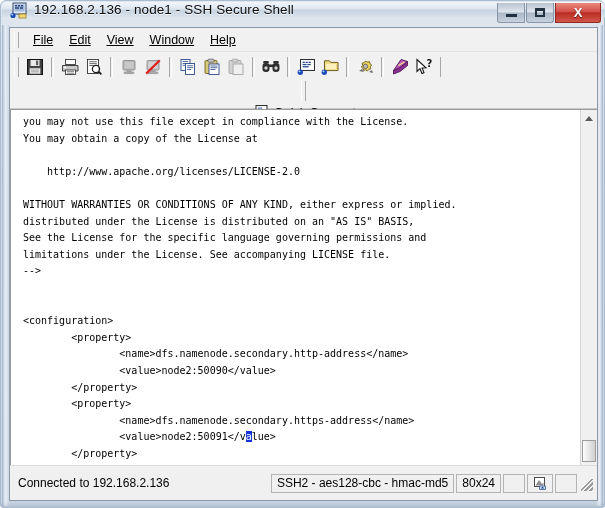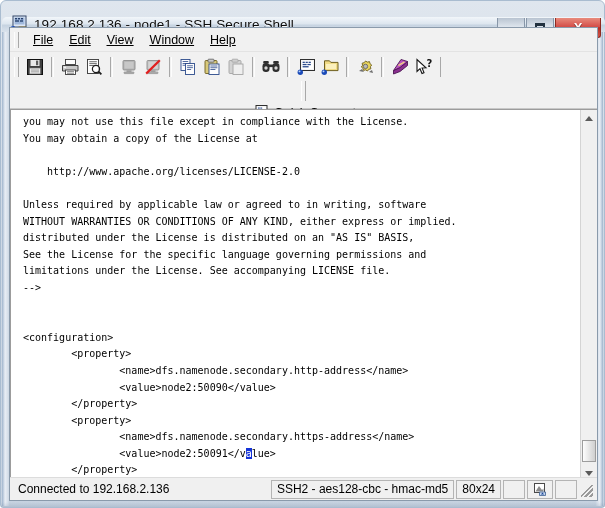--- a/index.html
+++ b/index.html
@@ -36,26 +36,26 @@
   #frame-right-glass {
     position: absolute;
     right: 1px; top: 24px;
     width: 7px; height: 481px;
     background: linear-gradient(to left, #9fb4cc 0%, #e9eef5 45%, #cdd8e4 100%);
   }
 
   
   #titlebar {
     position: absolute;
-    left: 1px; top: 16px;
+    left: 1px; top: 1px;
     width: 603px; height: 15px;
     background: linear-gradient(to bottom, #f2f6fa 0%, #dde6ef 45%, #c6d3e1 55%, #d9e2ec 100%);
     border-radius: 5px 5px 0 0;
     display: flex;
-    align-items: flex-end;
+    align-items: flex-start;
   }
   #title-icon {
     width: 18px; height: 17px;
     margin-left: 8px; margin-right: 6px;
     position: relative;
     flex: none;
   }
   #title-text {
     font-size: 13.5px;
     color: #0b0b0b;
@@ -241,21 +241,21 @@
     background: linear-gradient(to right, #fdfdfd 0%, #e6e6e6 50%, #cfcfcf 100%);
     border: 1px solid #9d9d9d;
     box-sizing: border-box;
   }
 
   
   #statusbar {
     position: absolute;
     left: 0; bottom: 0;
     width: 100%;
-    height: 23px;
+    height: 35px;
     background: #f0f0f0;
     display: flex;
     align-items: center;
     box-sizing: border-box;
     padding: 1px 2px;
     border-top: 1px solid #dcdcdc;
   }
   .sb-pane {
     height: 19px;
     border: 1px solid #b4b4b4;
@@ -537,21 +537,20 @@
       <div id="toolbar-connect-end"></div>
     </div>
 
     <div id="terminal-wrap">
       <div id="terminal">
           <div class="term-line">you may not use this file except in compliance with the License.</div>
           <div class="term-line">You may obtain a copy of the License at</div>
           <div class="term-line">&nbsp;</div>
           <div class="term-line">    http://www.apache.org/licenses/LICENSE-2.0</div>
           <div class="term-line">&nbsp;</div>
-          <div class="term-line">Unless required by applicable law or agreed to in writing, software</div>
           <div class="term-line">WITHOUT WARRANTIES OR CONDITIONS OF ANY KIND, either express or implied.</div>
           <div class="term-line">distributed under the License is distributed on an "AS IS" BASIS,</div>
           <div class="term-line">See the License for the specific language governing permissions and</div>
           <div class="term-line">limitations under the License. See accompanying LICENSE file.</div>
           <div class="term-line">--&gt;</div>
           <div class="term-line">&nbsp;</div>
           <div class="term-line">&nbsp;</div>
           <div class="term-line">&lt;configuration&gt;</div>
           <div class="term-line">        &lt;property&gt;</div>
           <div class="term-line">                &lt;name&gt;dfs.namenode.secondary.http-address&lt;/name&gt;</div>

